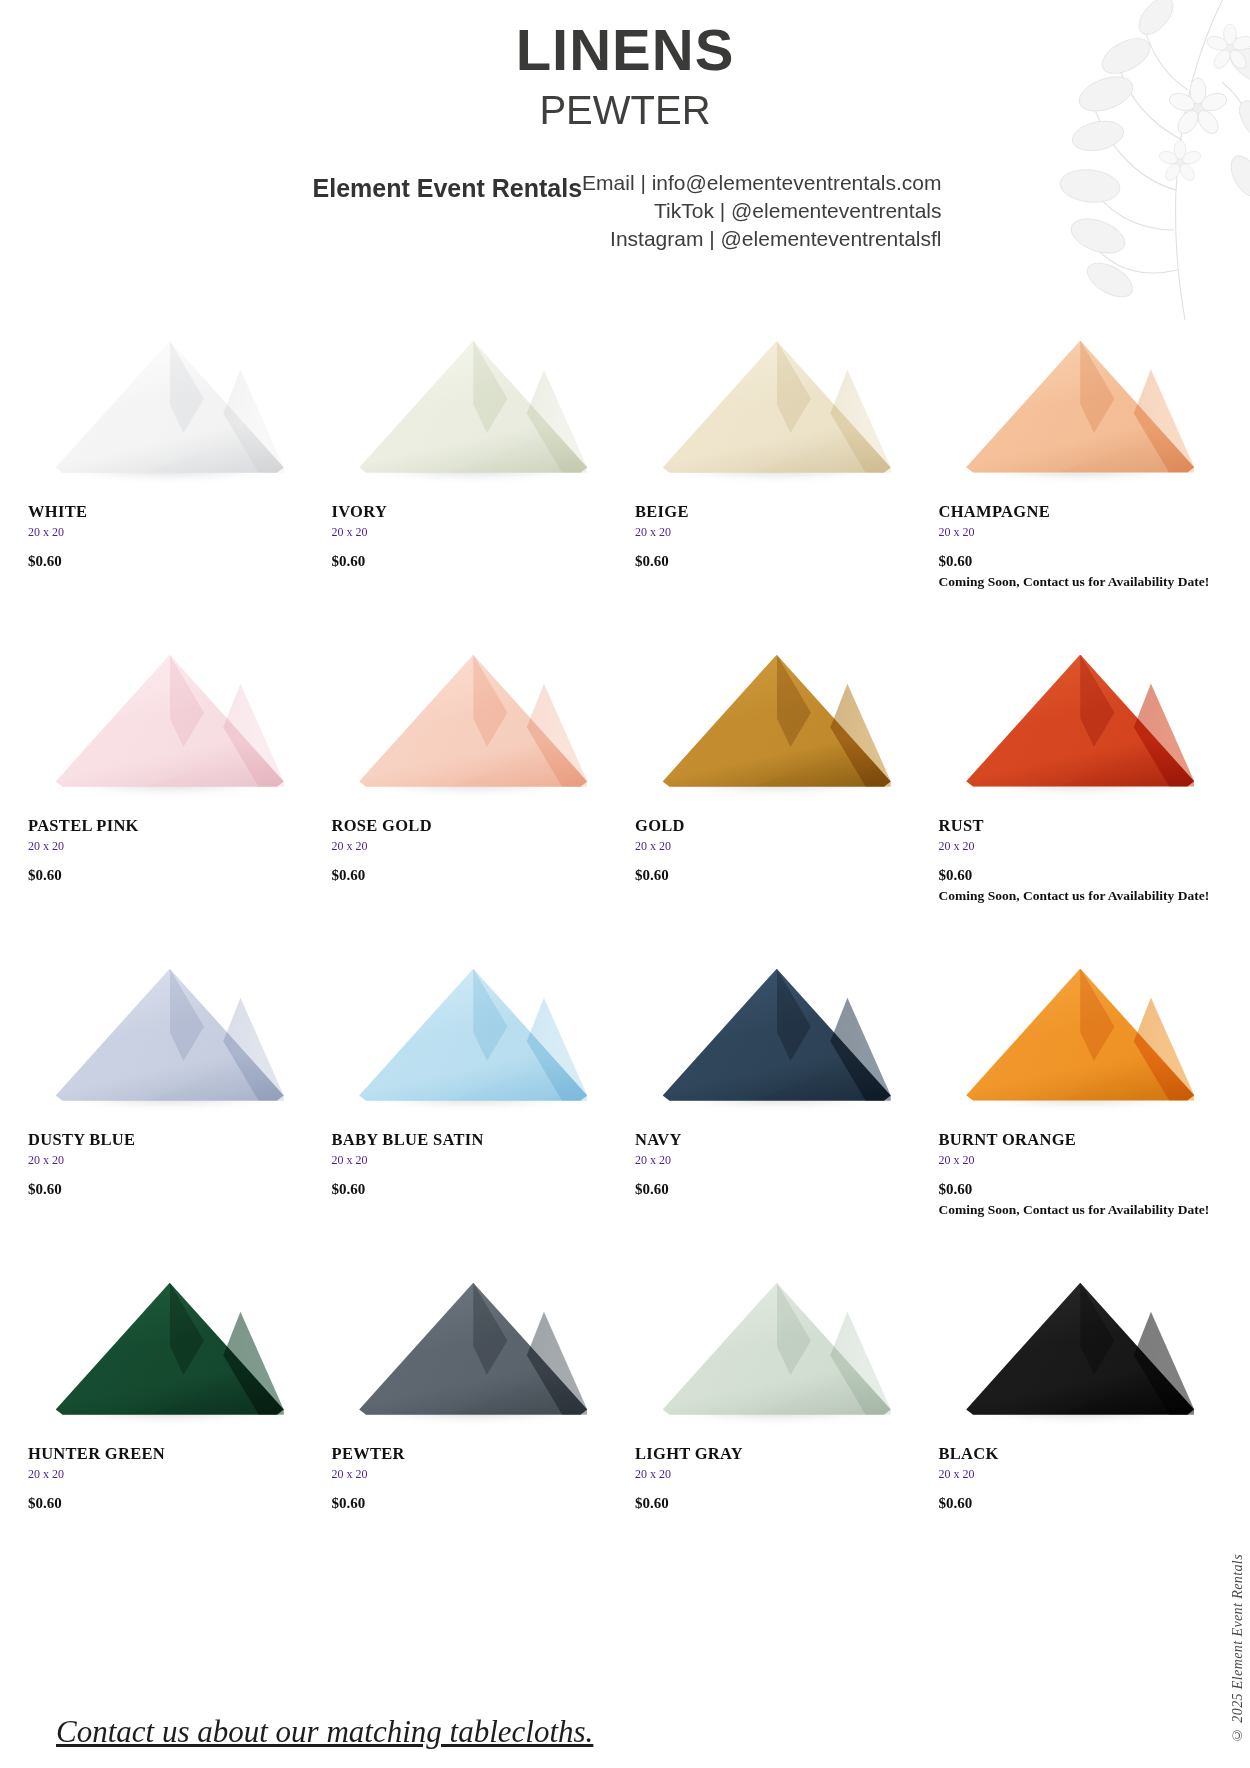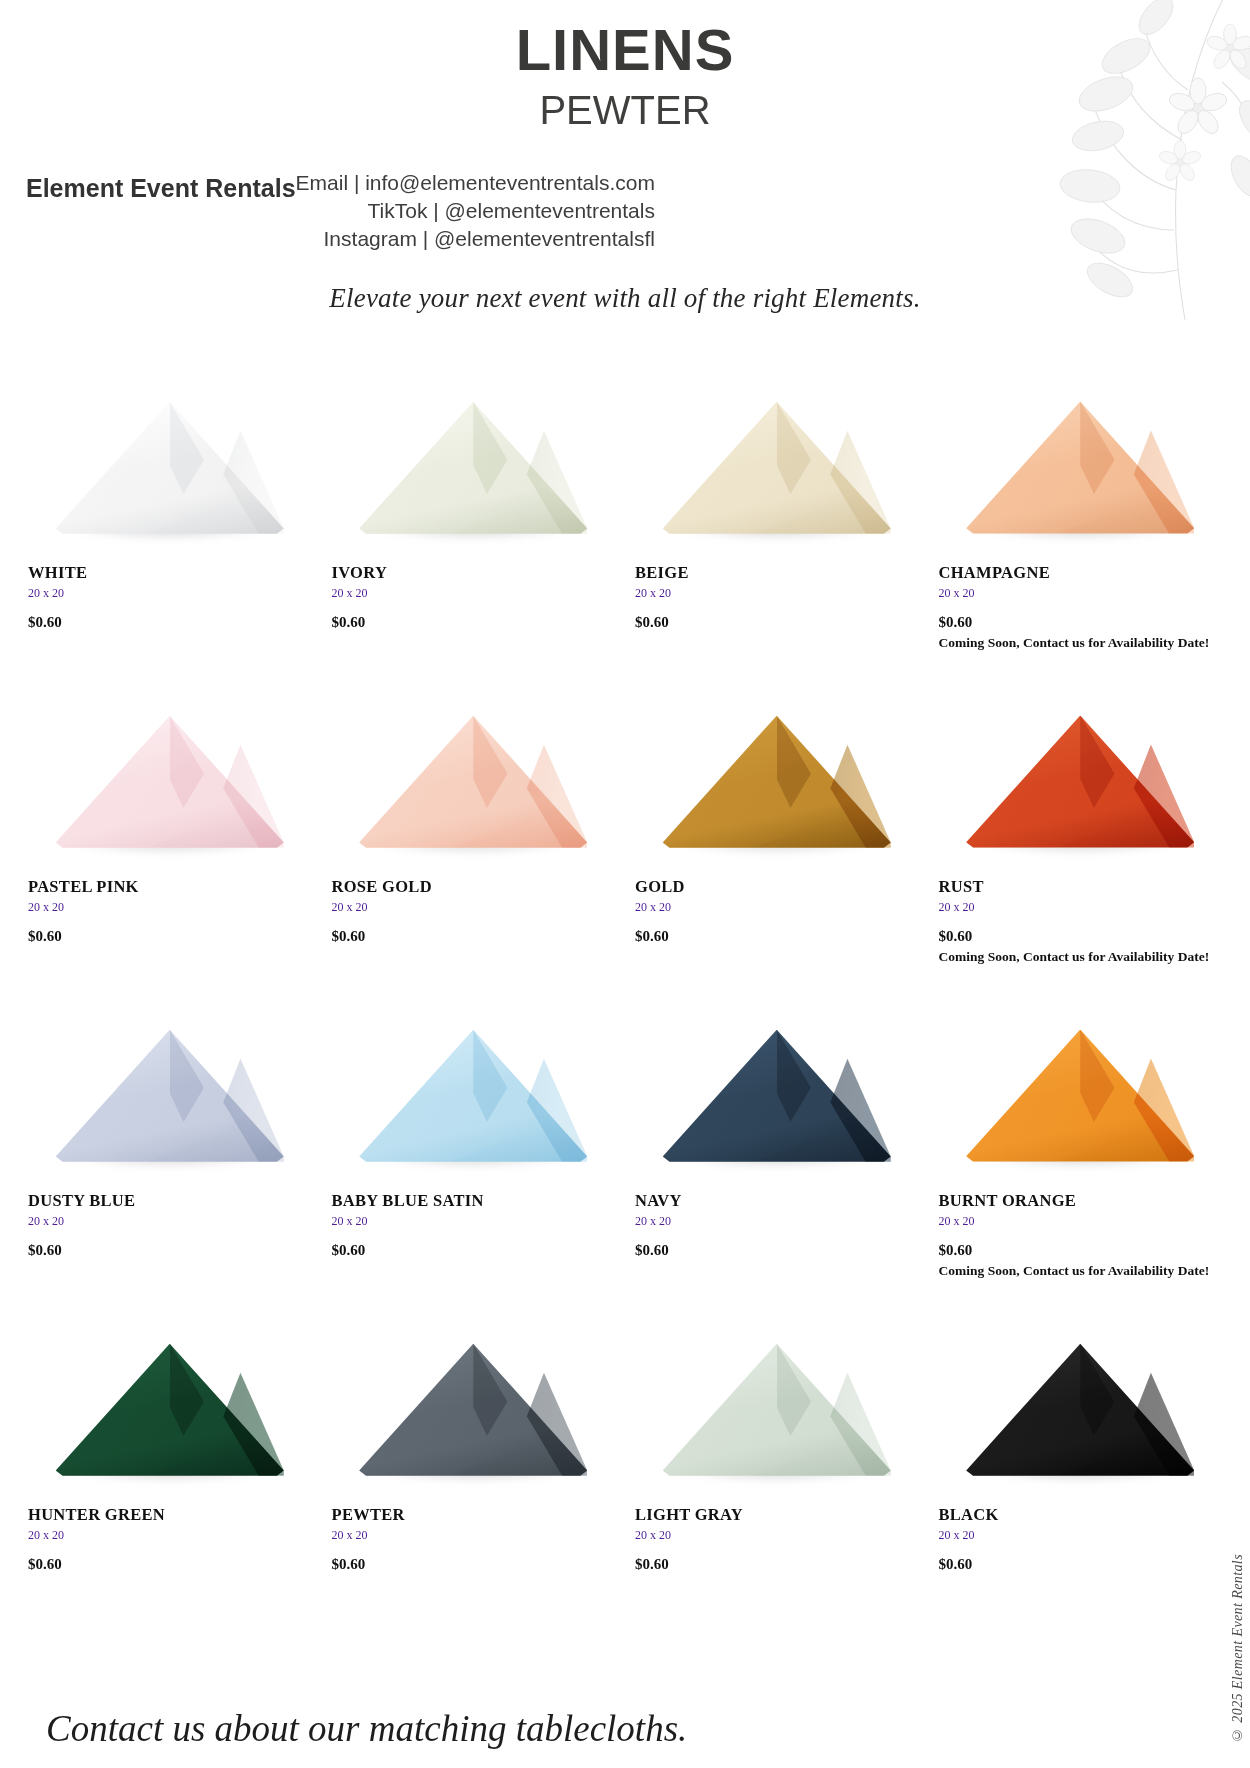--- a/index.html
+++ b/index.html
@@ -36,21 +36,21 @@
     font-weight:400;
     font-size:40px;
     color:#3f3f3d;
     line-height:1.15;
     margin:6px 0 0 0;
   }
 
   .infobar{
     display:flex;
     align-items:flex-start;
-    justify-content:flex-start;
+    justify-content:center;
     margin:40px 22px 0 26px;
   }
   .brand-name{
     font-family:"Liberation Sans", sans-serif;
     font-weight:bold;
     font-size:25px;
     color:#333;
     line-height:1.25;
   }
   .brand-tag{
@@ -175,25 +175,26 @@
     font-size:13.5px;
     color:#111;
     line-height:1.3;
     white-space:nowrap;
     margin-top:2px;
   }
 
   
   .footer-note{
     position:absolute;
-    left:46px;bottom:18px;
+    left:56px;bottom:18px;
     font-family:"Liberation Serif", serif;
     font-style:italic;
-    font-size:37px;
+    font-size:31px;
     color:#1d1d1d;
+    text-decoration:underline;
   }
   .copyright{
     position:absolute;
     right:4px;bottom:26px;
     font-family:"Liberation Serif", serif;
     font-style:italic;
     font-size:14px;
     color:#4a4a4a;
     writing-mode:vertical-rl;
     transform:rotate(180deg);
@@ -266,21 +267,20 @@
     <div>
       <div class="brand-name">Element Event Rentals</div>
     </div>
     <div class="contact">
       <div>Email | info@elementeventrentals.com</div>
       <div>TikTok | @elementeventrentals</div>
       <div>Instagram | @elementeventrentalsfl</div>
     </div>
   </div>
 
-  <div class="tagline">Elevate your next event with all of the right Elements.</div>
 </div>
 
 <div class="grid" id="product-grid">
     <div class="cell">
       <div class="swatch-wrap">
         <div class="napkin">
           <div class="nap-shadow"></div>
           <div class="nap-main" style="background: linear-gradient(168deg, rgb(255, 255, 255) 0%, rgb(242, 242, 242) 46%, rgb(242, 242, 242) 68%, rgb(215, 217, 220) 100%);"></div>
           <div class="nap-hi" style="background: linear-gradient(120deg, rgb(255, 255, 255) 0%, rgba(255, 255, 255, 0) 78%);"></div>
           <div class="nap-fold" style="background: linear-gradient(100deg, rgb(215, 217, 220) 0%, rgb(242, 242, 242) 75%);"></div>

